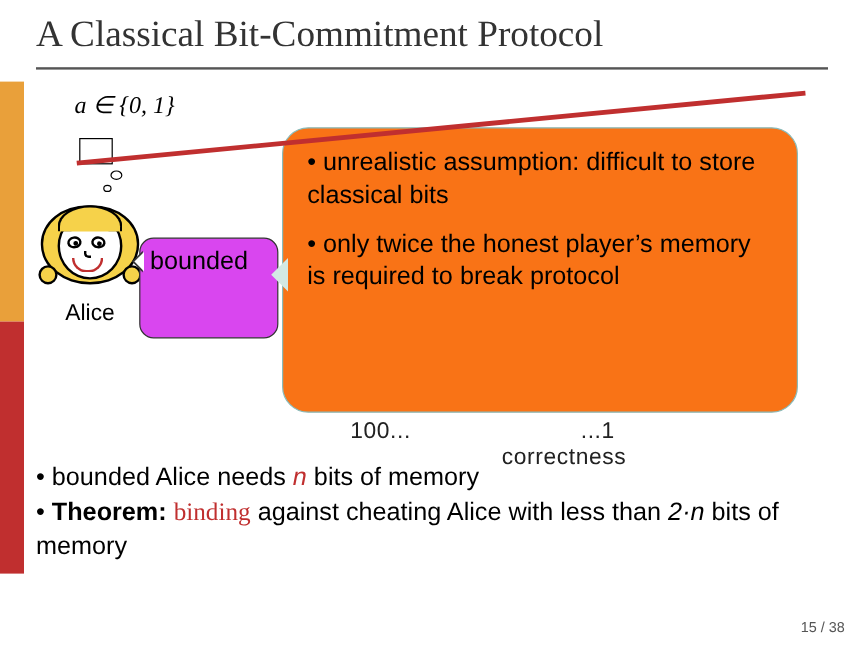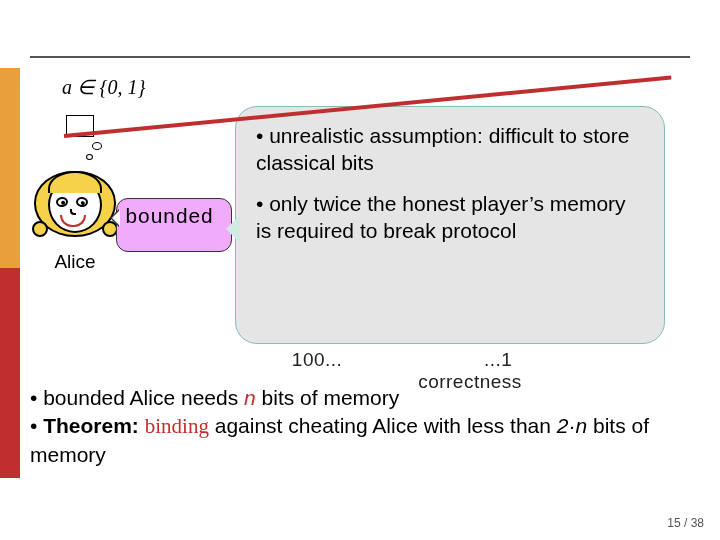--- a/index.html
+++ b/index.html
@@ -23,41 +23,42 @@
   .eye::after { content:''; position:absolute; left:3px; top:2px; width:4px; height:4px; background:#000; border-radius:50%; }
   .eye.l { left: 18px; transform: rotate(-8deg); }
   .eye.r { left: 38px; transform: rotate(8deg); }
   .nose { position: absolute; top: 44px; left: 32px; width: 6px; height: 6px; border-left: 2px solid #000; border-bottom: 2px solid #000; border-radius: 0 0 0 4px; }
   .mouth { position: absolute; top: 50px; left: 22px; width: 26px; height: 12px; border: 2px solid #c02f2f; border-top: none; border-radius: 0 0 14px 14px; }
   .alice-label { text-align: center; font-size: 19px; margin-top: 6px; font-family: Arial, sans-serif; }
   .thought-box { position: absolute; left: 66px; top: 115px; width: 28px; height: 22px; background: #fff; border: 1.5px solid #000; }
   .thought-bubble { position: absolute; background: #fff; border: 1.5px solid #000; border-radius: 50%; }
   .tb1 { left: 92px; top: 142px; width: 10px; height: 8px; }
   .tb2 { left: 86px; top: 154px; width: 7px; height: 6px; }
-  .callout-mem { position: absolute; left: 116px; top: 198px; width: 116px; height: 54px; background: #f0abfc; border: 1px solid #333; border-radius: 12px; padding: 6px 8px; font-size: 21px; font-family: Liberation Mono, monospace; line-height: 1.2; }
+  .callout-mem { position: absolute; left: 116px; top: 198px; width: 116px; height: 84px; background: #d946ef; border: 1px solid #333; border-radius: 12px; padding: 6px 8px; font-size: 21px; font-family: Liberation Sans, sans-serif; line-height: 1.2; }
   .callout-mem::before { content:''; position: absolute; left: -16px; top: 10px; width: 0; height: 0; border: 9px solid transparent; border-right-color: #333; }
   .callout-mem::after { content:''; position: absolute; left: -13px; top: 11px; width: 0; height: 0; border: 8px solid transparent; border-right-color: #fff; }
-  .callout-big { position: absolute; left: 235px; top: 106px; width: 430px; height: 238px; background: #e5e5e5; border: 1px solid #8bb; border-radius: 22px; padding: 16px 18px 16px 20px; font-size: 21px; font-family: Arial, sans-serif; line-height: 1.28; }
+  .callout-big { position: absolute; left: 235px; top: 106px; width: 430px; height: 238px; background: #f97316; border: 1px solid #8bb; border-radius: 22px; padding: 16px 18px 16px 20px; font-size: 21px; font-family: Arial, sans-serif; line-height: 1.28; }
   .callout-big::after { content:''; position: absolute; left: -24px; top: 108px; width: 0; height: 0; border: 14px solid transparent; border-right-color: #d3e9e4; }
   .callout-big p { margin-bottom: 14px; }
   .redline { position: absolute; left: 64px; top: 134px; width: 610px; height: 4px; background: #c02f2f; transform-origin: left center; transform: rotate(-5.5deg); z-index: 5; }
   .frag-row { position: absolute; top: 349px; left: 250px; width: 440px; font-size: 19px; font-family: Arial, sans-serif; color: #222; letter-spacing: 0.5px; text-align: center; }
   .frag-row span.gap { display:inline-block; width: 130px; }
   .bullets { position: absolute; left: 30px; top: 384px; width: 660px; font-size: 21px; font-family: Arial, sans-serif; line-height: 1.35; }
   .bullets .n { font-style: italic; color: #c02f2f; }
   .bullets .two-n { font-style: italic; }
   .bullets .thm { font-weight: bold; }
   .bullets .bind { color: #c02f2f; font-family: Liberation Serif, serif; }
   .pagenum { position: absolute; right: 16px; bottom: 10px; font-size: 12px; color: #555; font-family: Arial, sans-serif; }
 </style>
 </head>
 <body>
 
 <div class="slide">
 
+  <div class="title">A Classical Bit-Commitment Protocol</div>
   <div class="hr"></div>
 
   <div class="stripe orange"></div>
   <div class="stripe red"></div>
 
   <div class="formula">
     <span>a ∈ {0, 1}</span>
   </div>
 
   <div class="redline"></div>

